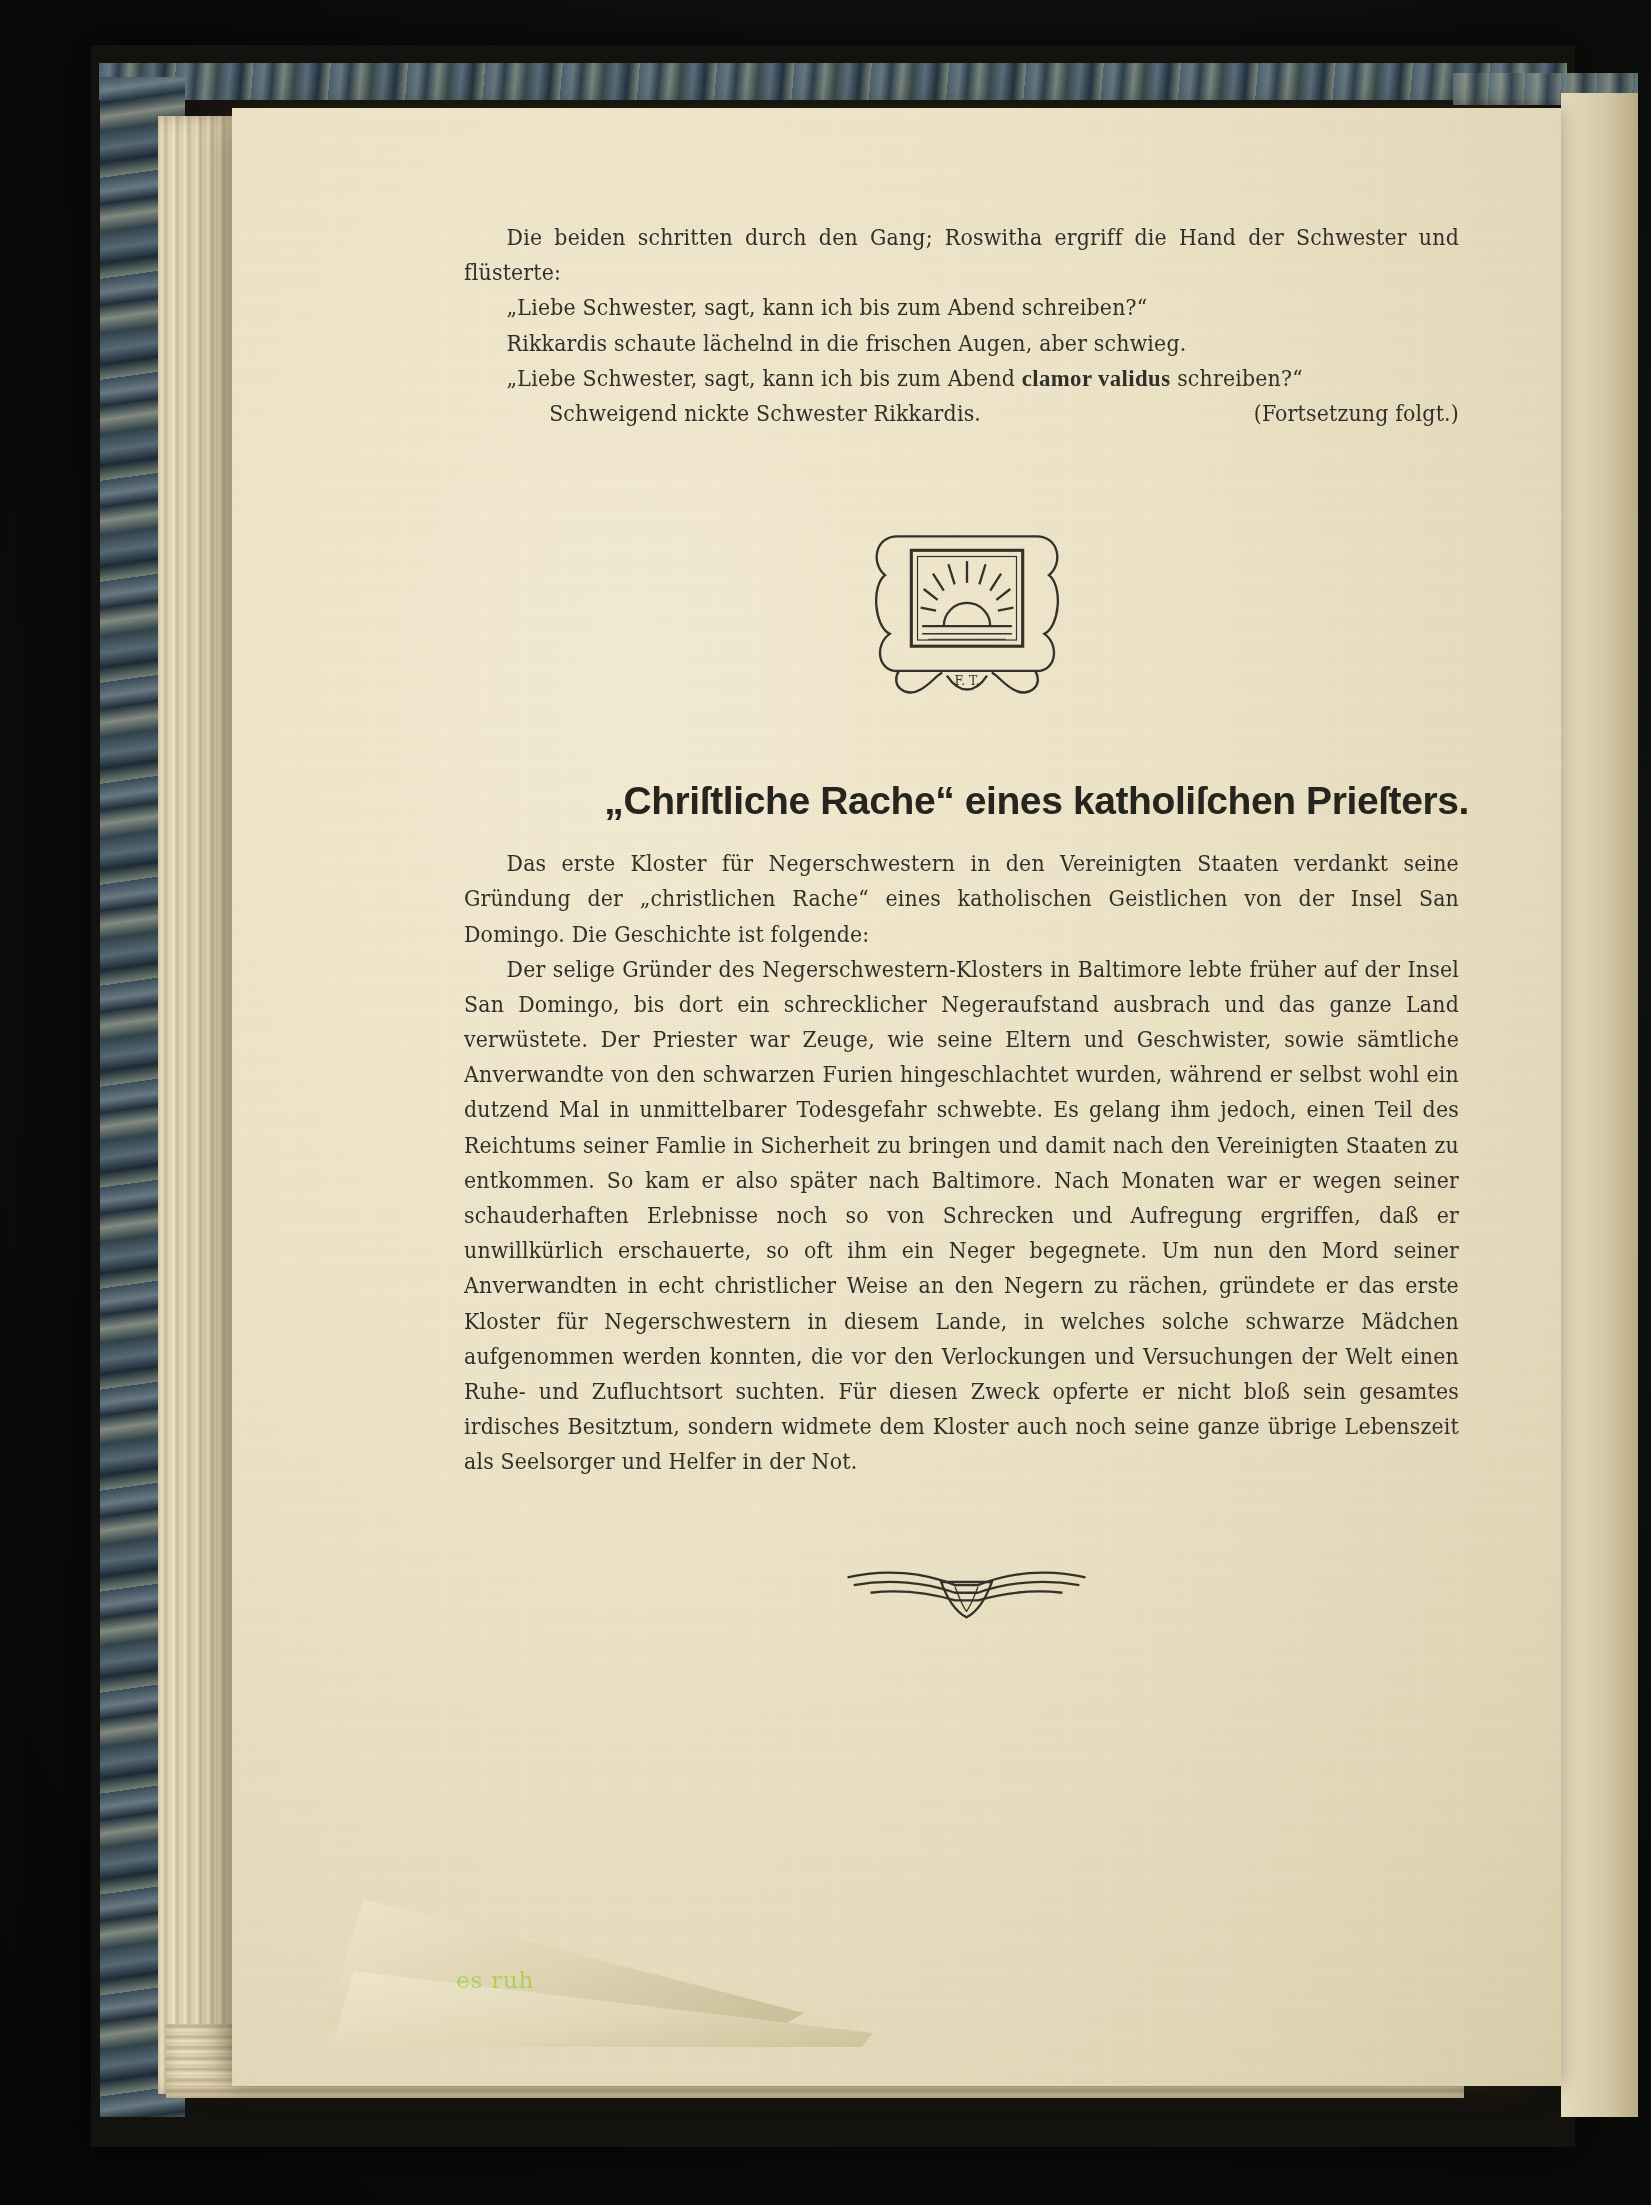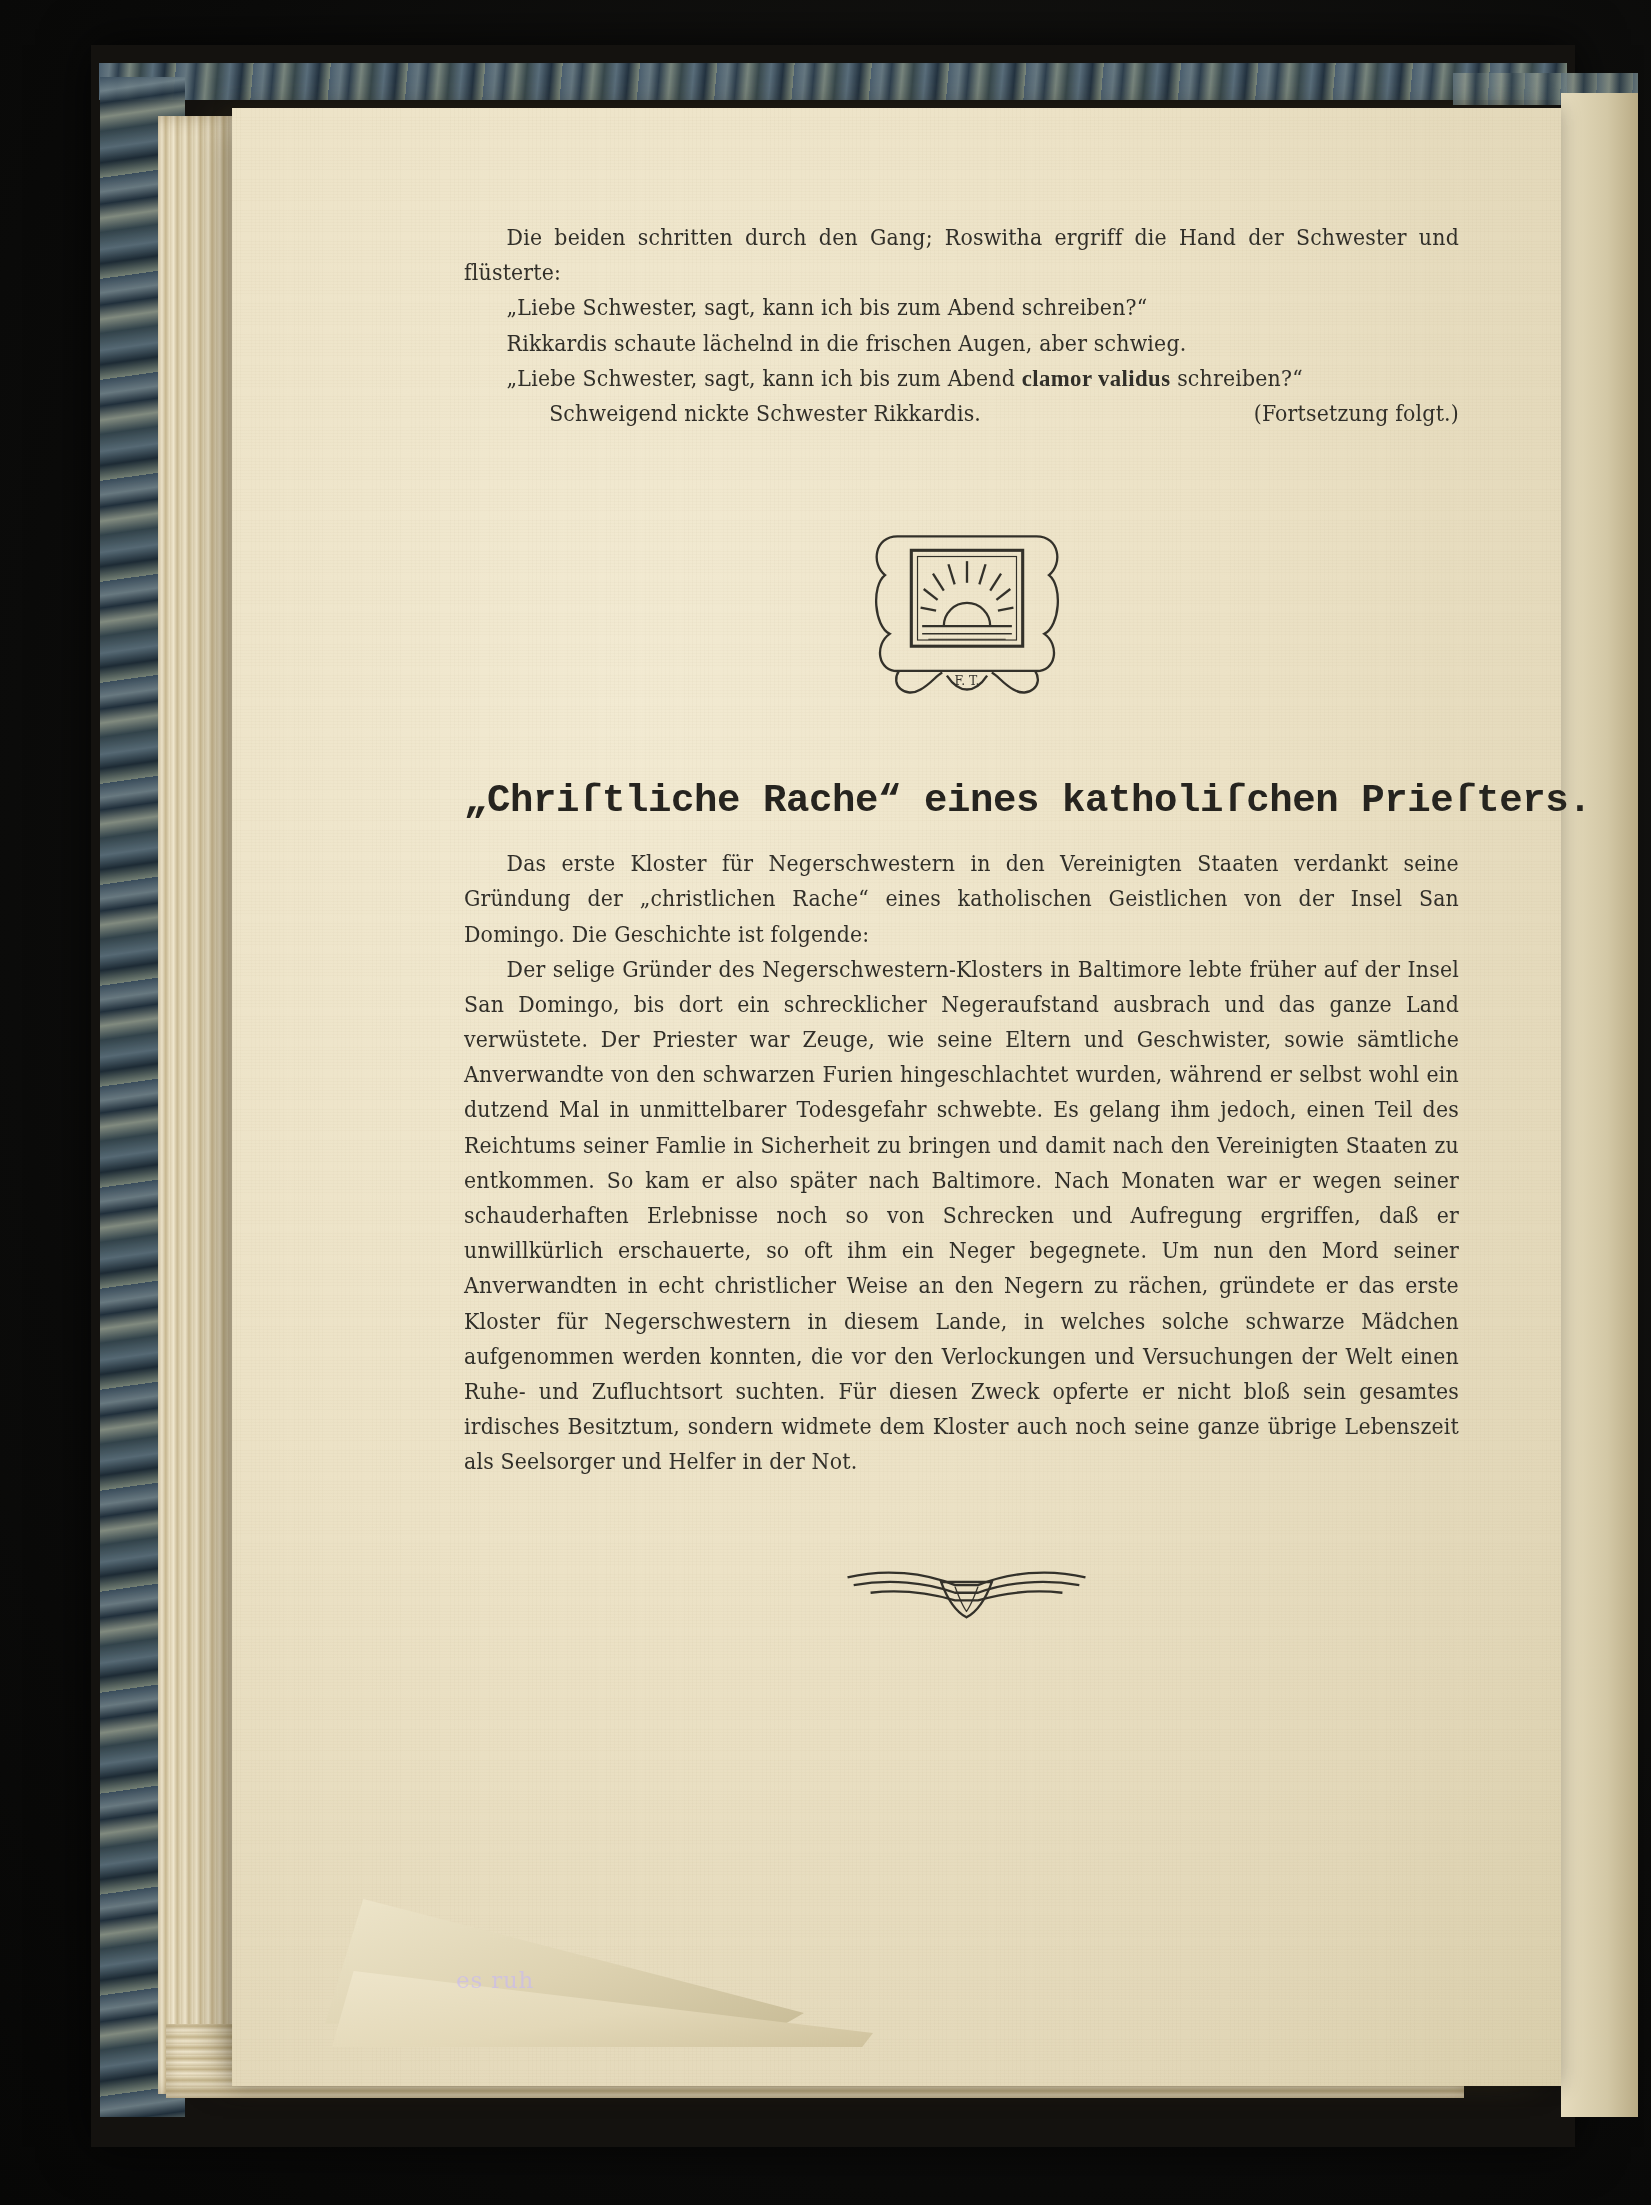--- a/index.html
+++ b/index.html
@@ -168,21 +168,21 @@
   
   .ornament-sun {
     margin: 59px auto 0 auto;
     width: 232px;
     height: 232px;
     display: block;
   }
   .headline {
     margin: 57px 0 23px 0;
     text-align: right;
-    font-family: Liberation Mono, monospace;
+    font-family: Liberation Sans, sans-serif;
     font-weight: 700;
     font-size: 39px;
     letter-spacing: -0.4px;
     color: #26241f;
     white-space: nowrap;
   }
   .ornament-wing {
     margin: 79px auto 0 auto;
     width: 255px;
     height: 66px;
@@ -208,21 +208,21 @@
     height: 100px;
     background: linear-gradient(170deg, #f1e9d0 0%, #e3d8b8 60%, #cfc29d 100%);
     clip-path: polygon(0 100%, 4% 24%, 100% 86%, 98% 100%);
   }
   .ghost-text {
     position: absolute;
     left: 456px;
     top: 1967px;
     font-family: "DejaVu Serif", serif;
     font-size: 23px;
-    color: #c4b5fd;
+    color: #84cc16;
     opacity: 0.55;
     letter-spacing: 0.8px;
   }
 </style>
 </head>
 <body>
 
 <div class="backdrop"></div>
 
 <div class="book-cover"></div>

